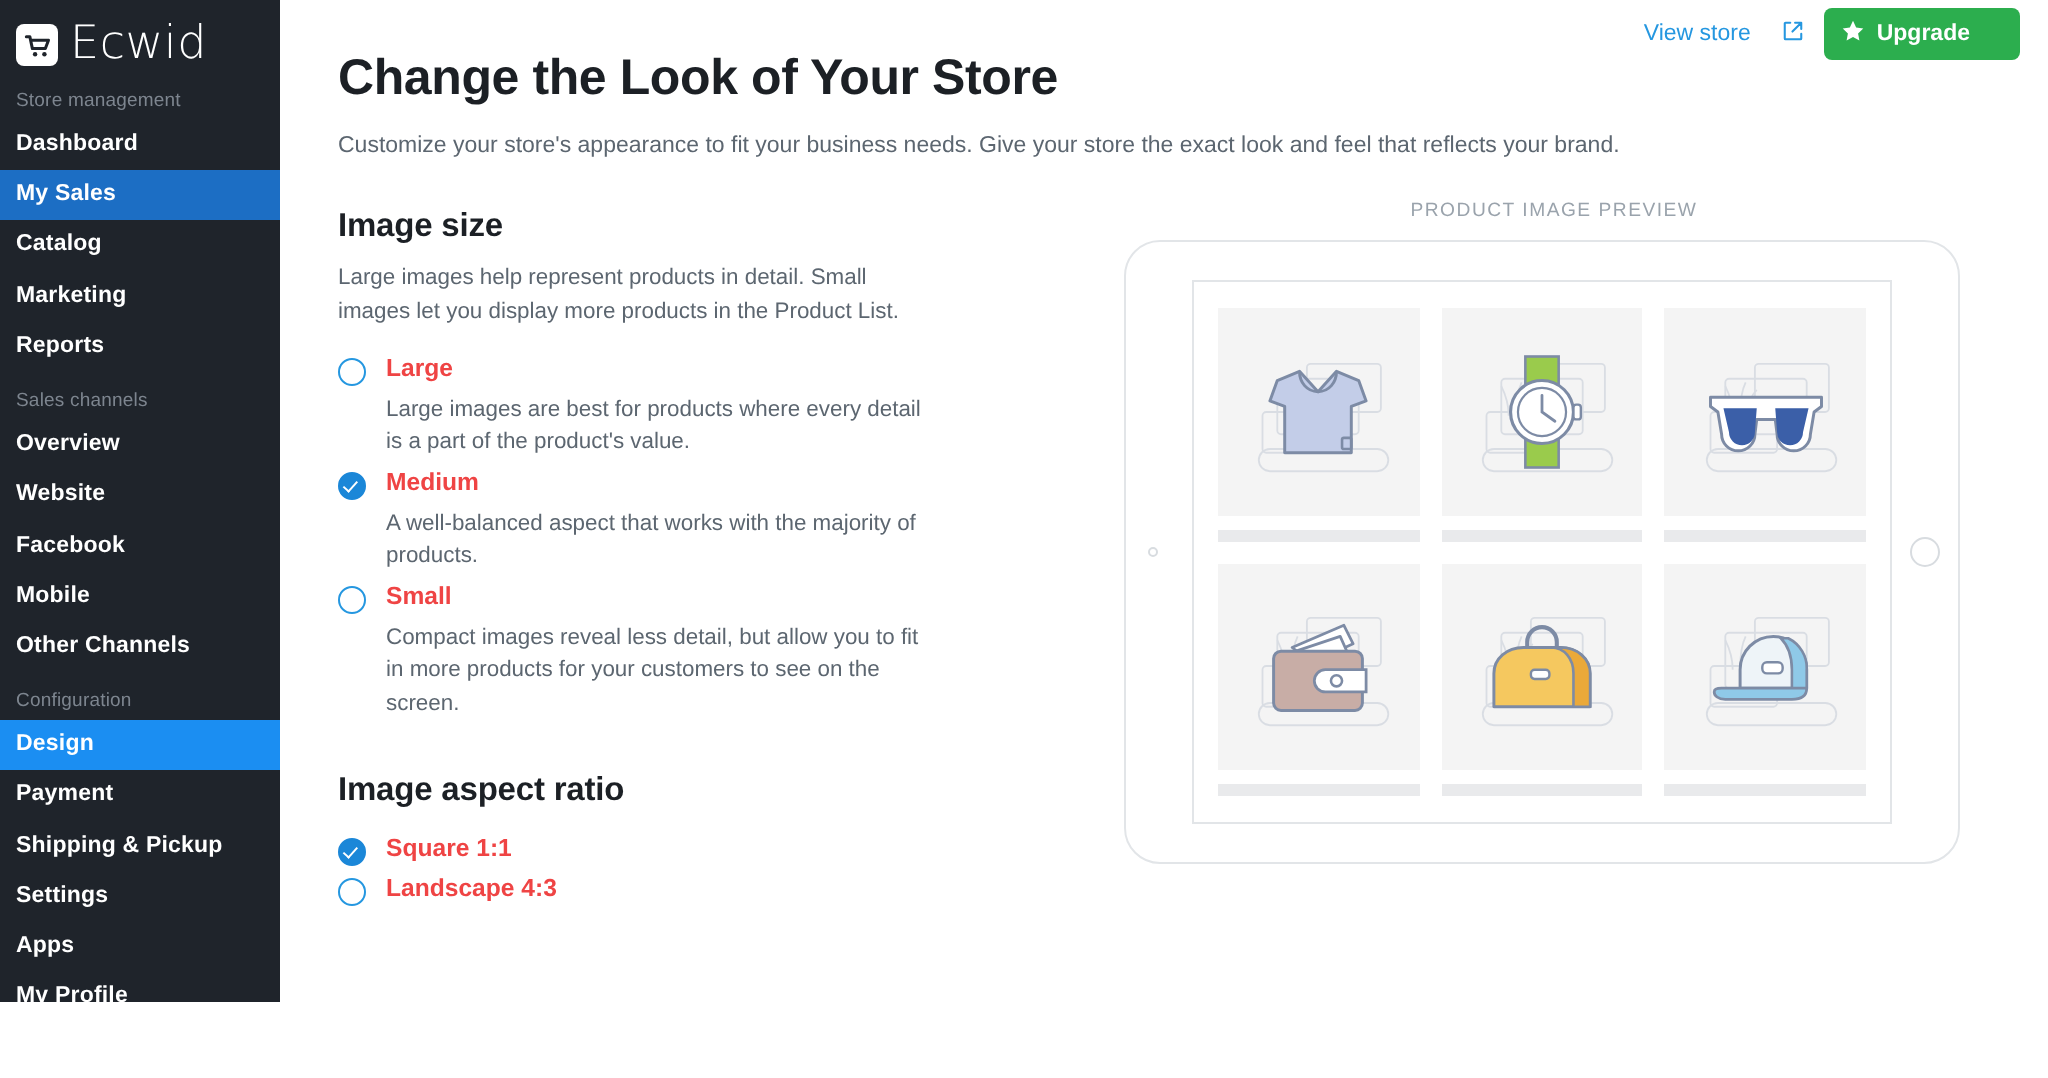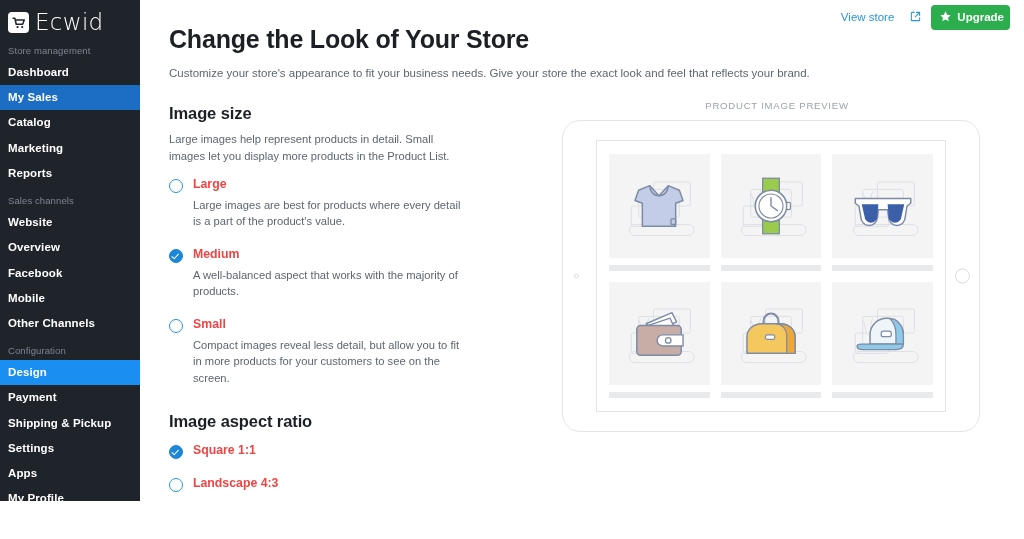--- a/index.html
+++ b/index.html
@@ -79,21 +79,21 @@
     display: flex; align-items: center; gap: 16px;
     cursor: pointer;
     font-weight: 500;
   }
   .upgrade-btn {
     background: #2cae4e;
     color: #ffffff;
     font-size: 11.5px;
     font-weight: bold;
     border-radius: 4px;
-    padding: 5px 6px 5px 8px;
+    padding: 5px 25px 5px 8px;
     display: flex; align-items: center; gap: 5px;
     cursor: pointer;
     border: none;
     font-family: "Liberation Sans", sans-serif;
   }
 
   .content { padding: 26px 0 0 29px; }
   h1.page-title {
     font-size: 25px;
     color: #1c2025;
@@ -122,21 +122,21 @@
     margin-top: 8px;
     max-width: 300px;
   }
   .radio-list { margin-top: 12px; }
   .radio-row {
     display: flex;
     align-items: flex-start;
     margin-bottom: 3px;
     cursor: pointer;
   }
-  .radio-row + .radio-row { margin-top: 17px; }
+  .radio-row + .radio-row { margin-top: 4px; }
   .radio-mark {
     flex: 0 0 14px;
     width: 14px; height: 14px;
     border-radius: 50%;
     margin-top: 2px;
     margin-right: 10px;
     position: relative;
   }
   .radio-mark.off {
     border: 1.6px solid #2597e0;
@@ -251,22 +251,22 @@
       <span class="logo-text">Ecwid</span>
     </div>
     <div id="nav-container">
         <div class="nav-group-title">Store management</div>
         <div class="nav-item">Dashboard</div>
         <div class="nav-item active">My Sales</div>
         <div class="nav-item">Catalog</div>
         <div class="nav-item">Marketing</div>
         <div class="nav-item">Reports</div>
         <div class="nav-group-title">Sales channels</div>
+        <div class="nav-item">Overview</div>
         <div class="nav-item">Website</div>
-        <div class="nav-item">Overview</div>
         <div class="nav-item">Facebook</div>
         <div class="nav-item">Mobile</div>
         <div class="nav-item">Other Channels</div>
         <div class="nav-group-title">Configuration</div>
         <div class="nav-item active-bright">Design</div>
         <div class="nav-item">Payment</div>
         <div class="nav-item">Shipping &amp; Pickup</div>
         <div class="nav-item">Settings</div>
         <div class="nav-item">Apps</div>
         <div class="nav-item">My Profile</div>

